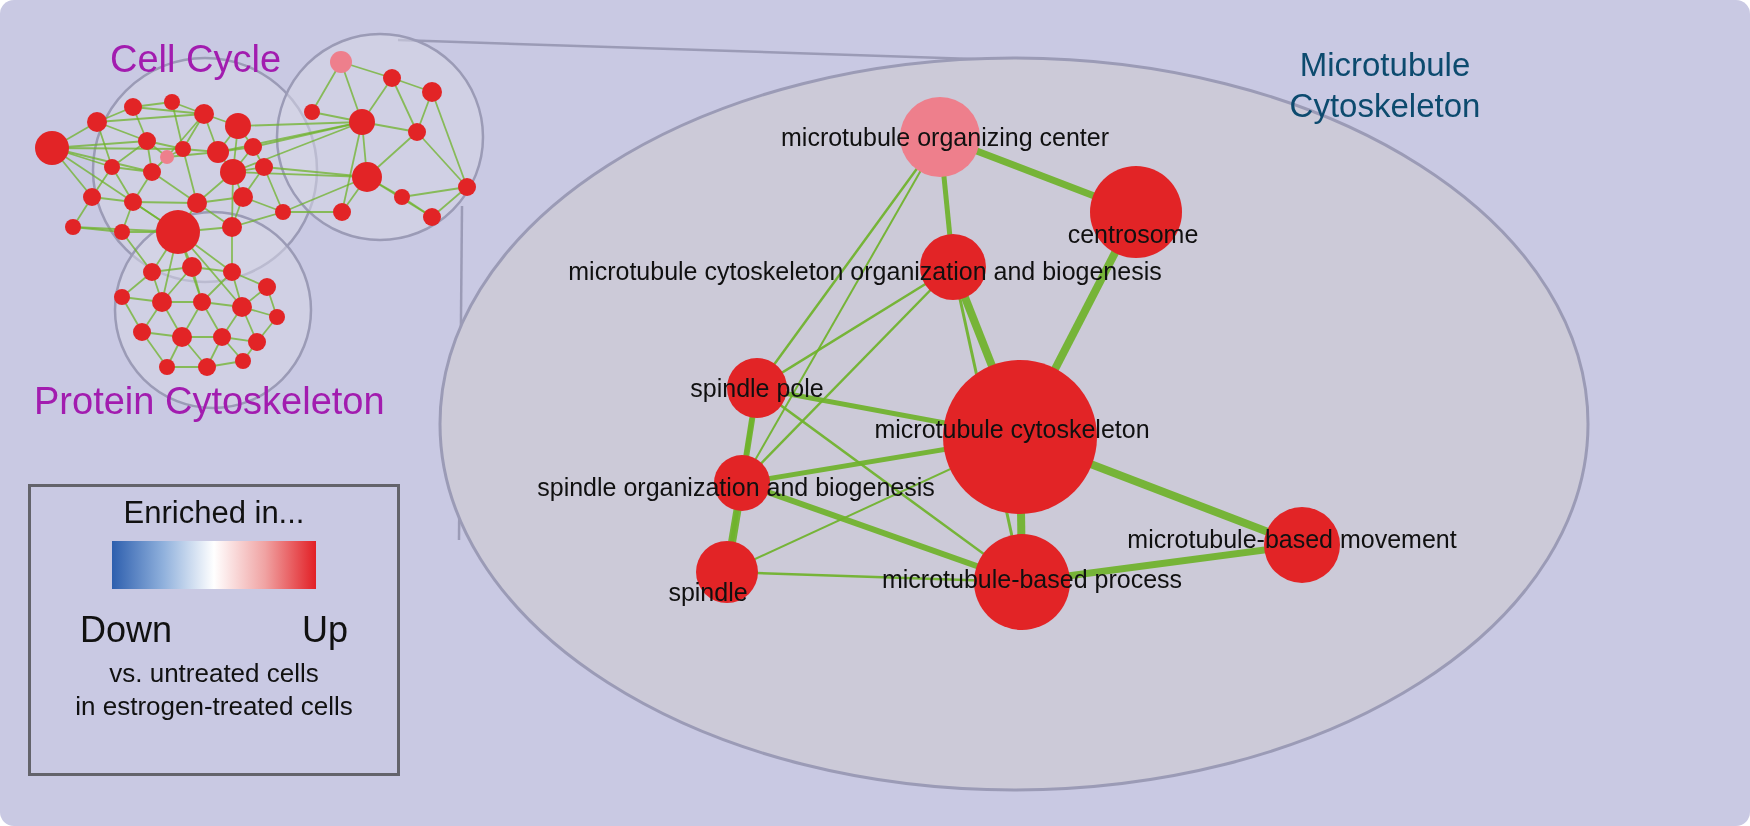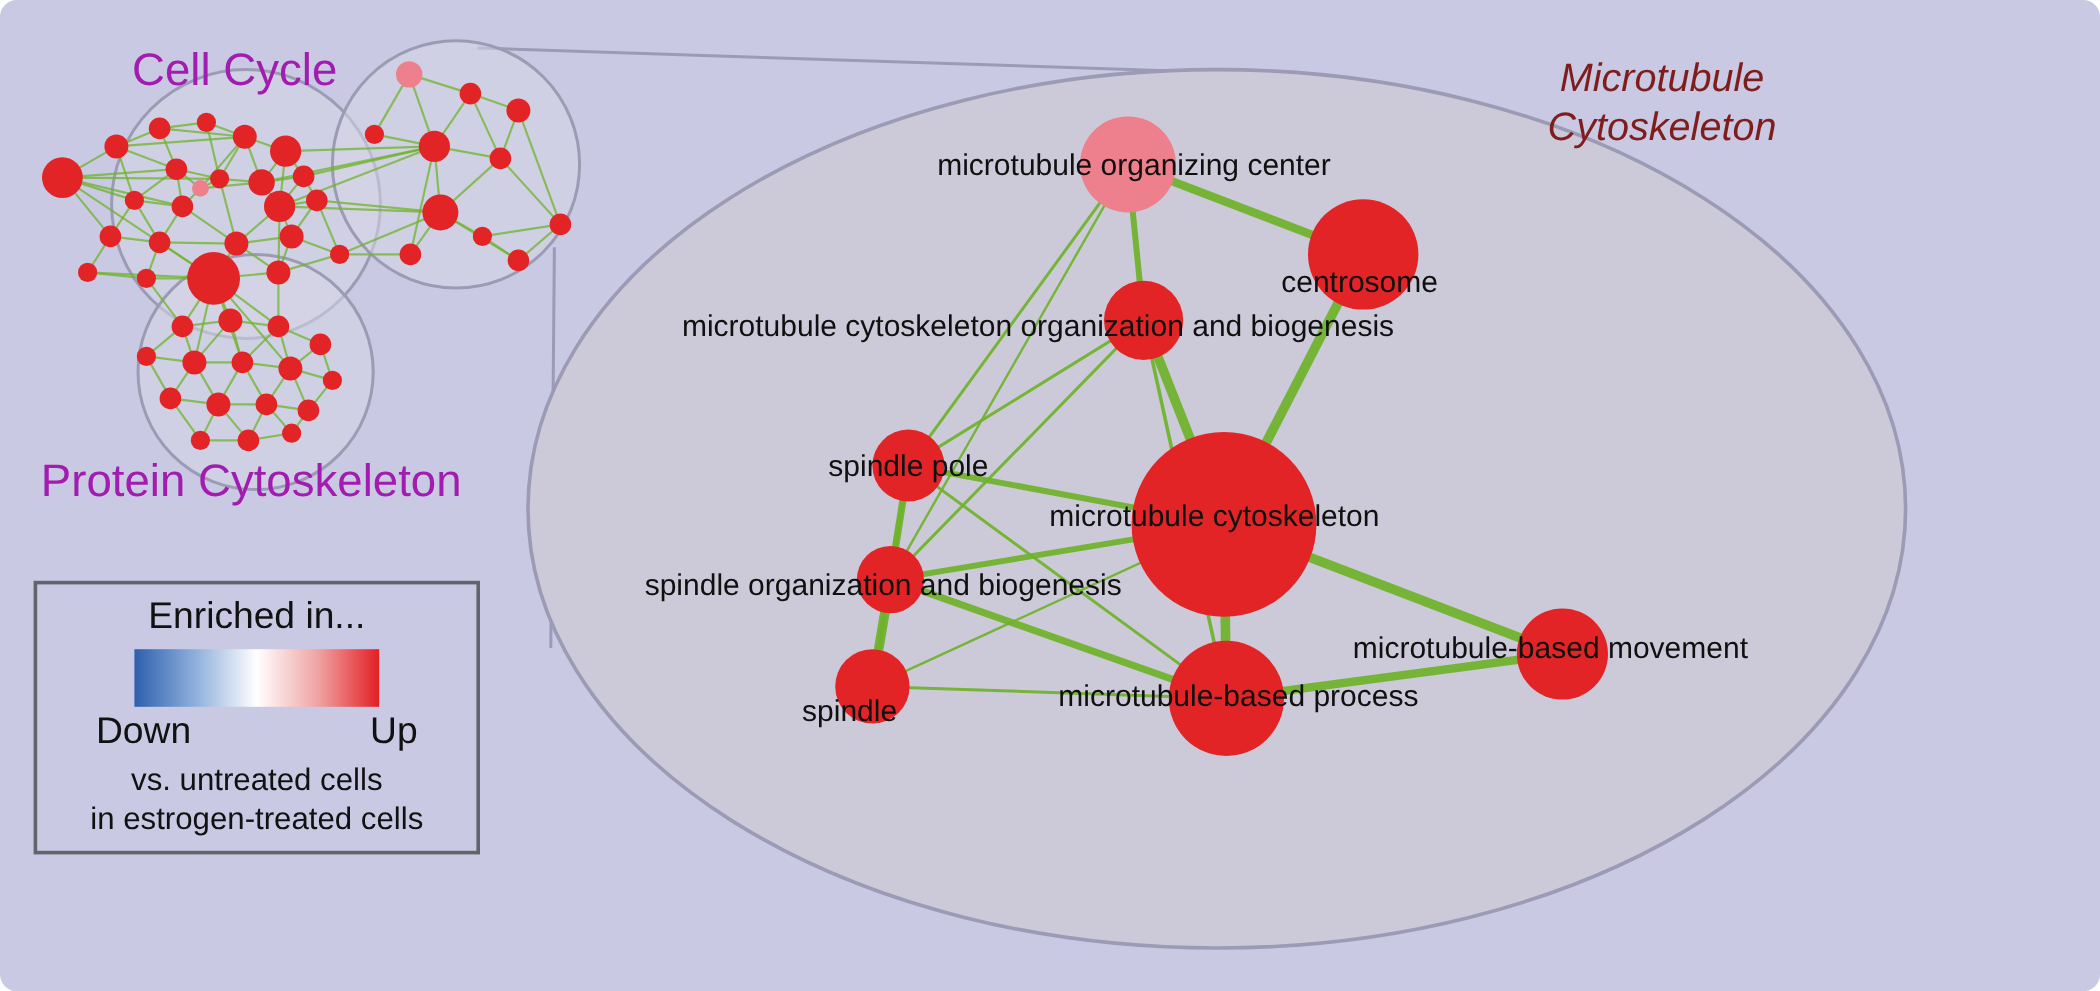--- a/index.html
+++ b/index.html
@@ -12,41 +12,41 @@
     position: relative;
     width: 1750px;
     height: 826px;
     background: #c9c9e3;
     border-radius: 14px;
     overflow: hidden;
   }
   .page svg { position: absolute; left: 0; top: 0; }
   .overlay { position: absolute; z-index: 5; }
   .gray-title { color: #a21caf; font-size: 38px; line-height: 38px; }
-  .black-title { color: #7f1d1d; font-size: 33px; line-height: 41px; text-align: center; font-style: italic; }
+  .black-title { color: #0c4a6e; font-size: 33px; line-height: 41px; text-align: center; }
   .node-label {
     font-family: "Liberation Sans", "DejaVu Sans", sans-serif;
     font-size: 25px;
     fill: #101010;
   }
   .legend {
     position: absolute;
     left: 28px; top: 484px;
-    width: 372px; height: 228px;
+    width: 372px; height: 292px;
     border: 3px solid #63636b;
     text-align: center;
     padding-top: 8px;
     z-index: 6;
   }
   .legend-title { font-size: 31px; color: #111111; }
   .legend-gradient { width: 204px; height: 48px; margin: 10px auto 0; }
   .legend-scale {
-    width: 268px; margin: 2px auto 0;
+    width: 268px; margin: 20px auto 0;
     display: flex; justify-content: space-between;
-    font-size: 31px; color: #111111;
+    font-size: 36px; color: #111111;
   }
   .legend-subs { margin-top: 6px; }
   .legend-sub { font-size: 26px; color: #111111; line-height: 33px; }
 </style>
 </head>
 <body>
 
 <div class="page" style="background: rgb(201, 201, 227);">
 
   <svg id="net-svg" width="1750" height="826" viewBox="0 0 1750 826">

